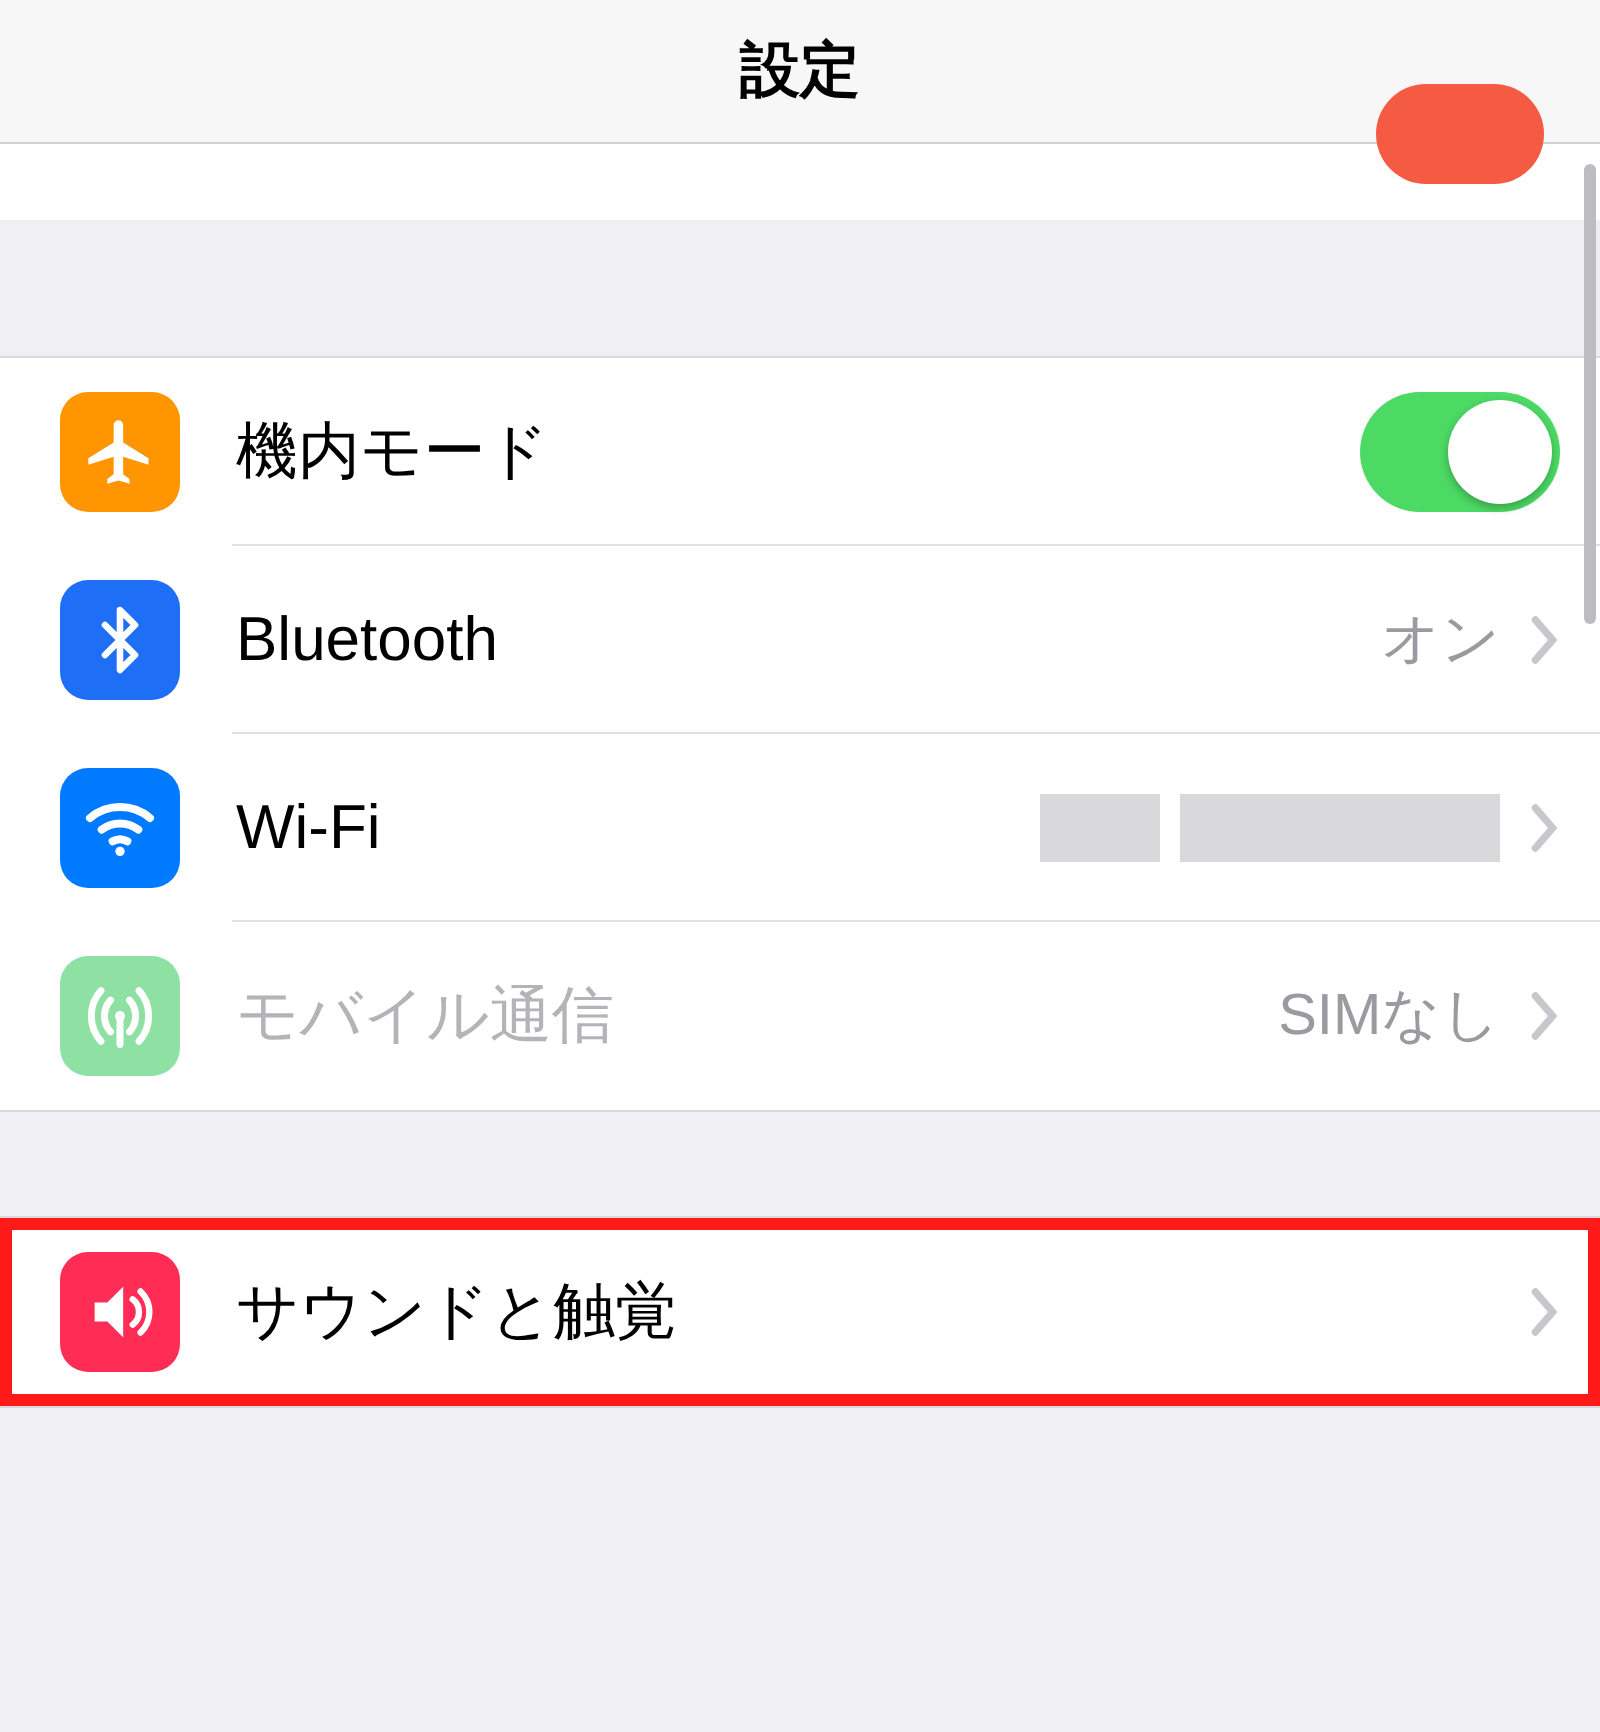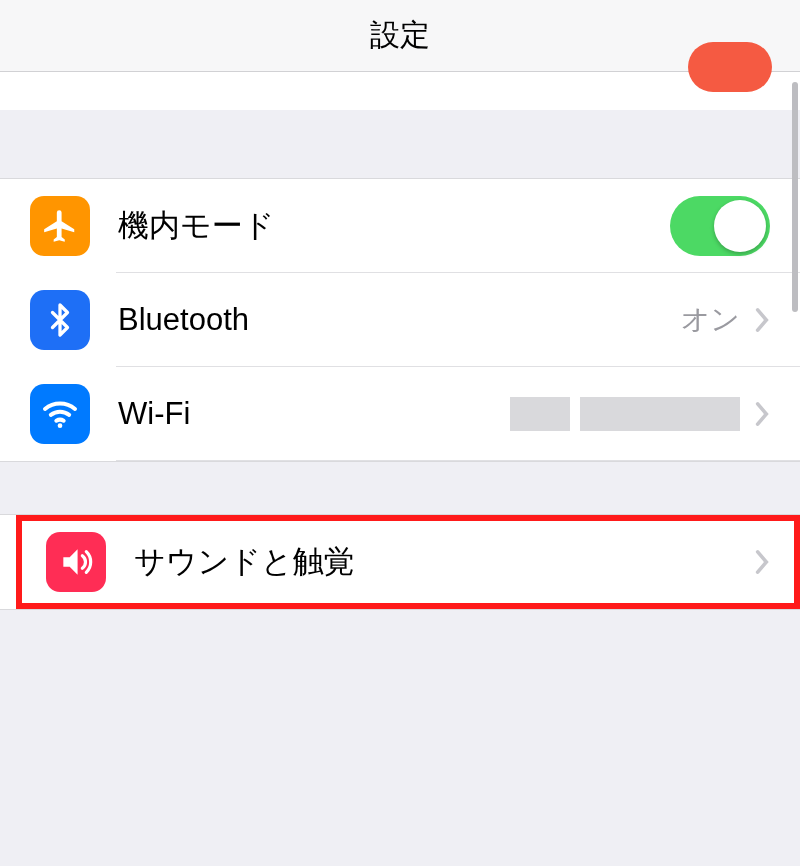--- a/index.html
+++ b/index.html
@@ -14,21 +14,21 @@
   .header {
     background: #f7f7f8;
     height: 72px;
     display: flex;
     align-items: center;
     justify-content: center;
     border-bottom: 1px solid #d1d1d4;
   }
   .header-title {
     font-size: 30px;
-    font-weight: 400;
+    font-weight: 700;
     color: #000;
   }
   .partial-row {
     background: #fff;
     height: 38px;
     position: relative;
   }
   .partial-toggle {
     position: absolute;
     right: 28px;
@@ -45,21 +45,21 @@
   .group-gap.small { height: 52px; }
   .group {
     background: #fff;
     border-top: 1px solid #d9d9dc;
     border-bottom: 1px solid #d9d9dc;
   }
   .row {
     display: flex;
     align-items: center;
     min-height: 94px;
-    padding: 0 30px 0 30px;
+    padding: 0 20px 0 30px;
     position: relative;
   }
   .row .sep {
     position: absolute;
     left: 116px;
     right: 0;
     bottom: 0;
     height: 1px;
     background: #e0e0e3;
   }
@@ -122,21 +122,20 @@
     position: absolute;
     right: 2px;
     top: 82px;
     width: 6px;
     height: 230px;
     background: #bdbdc1;
     border-radius: 3px;
   }
   .highlight {
     box-shadow: inset 0 0 0 6px #ff1a1a;
-    margin-left: 16px;
   }
   
   .bg-orange { background:#ff9500; }
   .bg-blue   { background:#007aff; }
   .bg-blue2  { background:#1e6ff6; }
   .bg-green  { background:#34c759; opacity:.55; }
   .bg-red1   { background:#ff3b30; }
   .bg-red2   { background:#ff2d55; }
 </style>
 </head>
@@ -198,20 +197,39 @@
         <div style="flex:1"></div>
     </div>
     <div class="chevron">
       <svg width="16" height="26" viewBox="0 0 10 18" fill="none" stroke="#c7c7cc" stroke-width="2.5" stroke-linecap="round">
           <path d="M2 2l6 7-6 7"></path>
         </svg>
     </div>
     <div class="sep"></div>
   </div>
 
+  <div class="row">
+    <div class="icon bg-green">
+      <svg width="38" height="38" viewBox="0 0 24 24" fill="none" stroke="#fff" stroke-width="2.2" stroke-linecap="round">
+          <path d="M6 4a12 12 0 0 0 0 16"></path>
+          <path d="M18 4a12 12 0 0 1 0 16"></path>
+          <path d="M9 7a7.5 7.5 0 0 0 0 10"></path>
+          <path d="M15 7a7.5 7.5 0 0 1 0 10"></path>
+          <circle cx="12" cy="12" r="1.6" fill="#fff" stroke="none"></circle>
+          <path d="M12 13v8"></path>
+        </svg>
+    </div>
+    <div class="label disabled">モバイル通信</div>
+    <div class="value">SIMなし</div>
+    <div class="chevron">
+      <svg width="16" height="26" viewBox="0 0 10 18" fill="none" stroke="#c7c7cc" stroke-width="2.5" stroke-linecap="round">
+          <path d="M2 2l6 7-6 7"></path>
+        </svg>
+    </div>
+  </div>
 
 </div>
 
 <div class="group-gap small"></div>
 
 <div class="group">
 
 
   <div class="row highlight">
     <div class="icon bg-red2">

